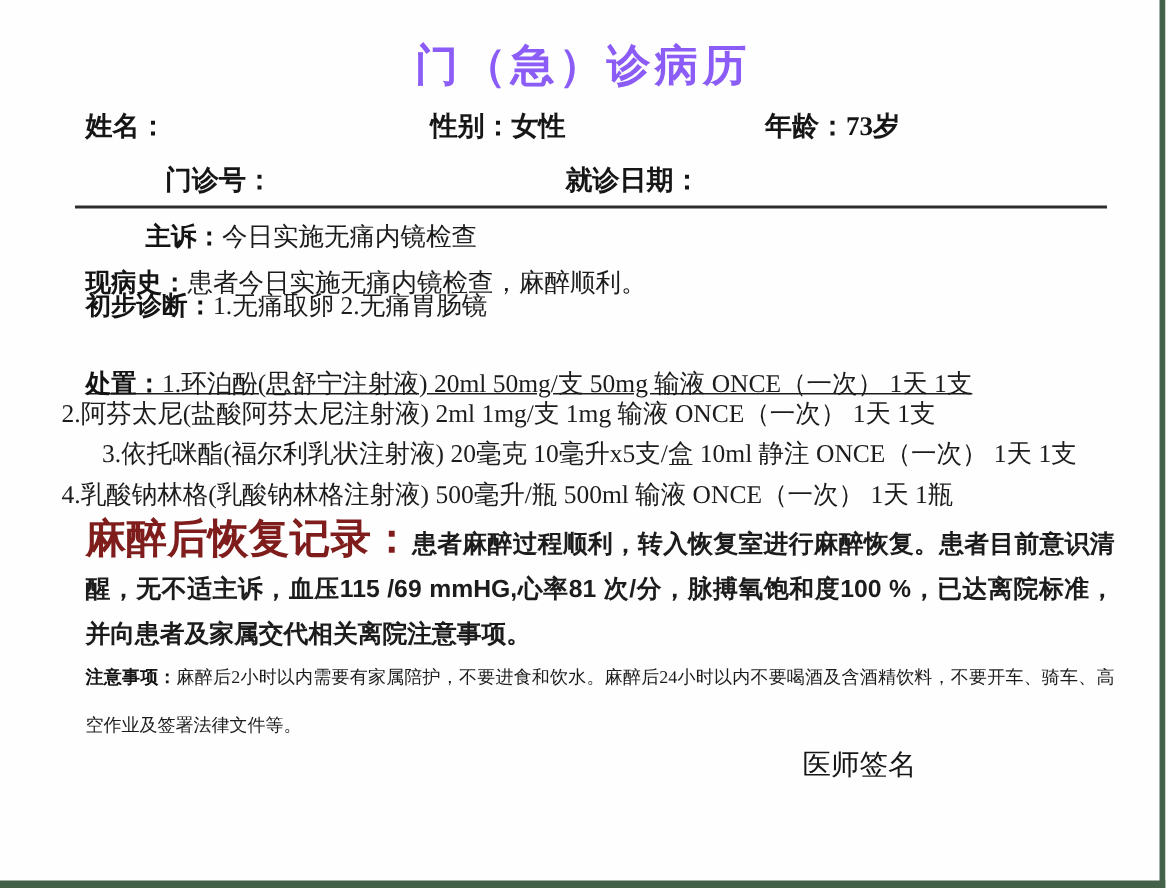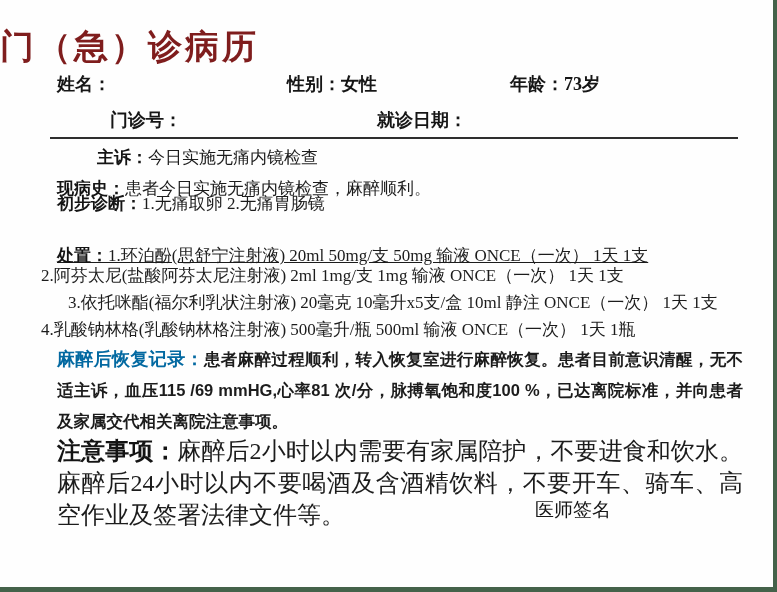--- a/index.html
+++ b/index.html
@@ -8,22 +8,22 @@
     width:777px;height:592px;
     background:#fefefe;
     font-family:"Liberation Serif","DejaVu Serif",serif;
     color:#1f1f1f;
     overflow:hidden;
   }
   .edge-right{position:absolute;top:0;right:0;width:4px;height:100%;background:#44624a;}
   .edge-bottom{position:absolute;left:0;bottom:0;width:100%;height:5px;background:#44624a;}
   .title{
     position:absolute;top:24px;left:0;width:100%;
-    font-size:34px;font-weight:bold;
-    letter-spacing:3px;color:#7f1d1d;
+    text-align:center;font-size:29px;font-weight:bold;
+    letter-spacing:3px;color:#8b5cf6;
   }
   .meta{position:absolute;font-size:18px;font-weight:bold;color:#161616;white-space:nowrap;}
   .meta .val{font-weight:bold;}
   .m-name{top:72px;left:57px;}
   .m-gender{top:72px;left:287px;}
   .m-age{top:72px;left:510px;}
   .m-opd{top:108px;left:62px;margin-left:48px;}
   .m-date{top:108px;left:377px;}
   .rule{position:absolute;top:137px;left:50px;width:688px;height:2px;background:#2e2e2e;}
   .line{
@@ -38,25 +38,25 @@
   .l-rx1{top:244px;text-decoration:underline;}
   .l-rx2{top:264px;}
   .l-rx3{top:291px;margin-left:27px;}
   .l-rx4{top:318px;}
   .para{
     position:absolute;left:57px;width:686px;
     font-size:17px;color:#1c1c1c;text-align:justify;
   }
   .p-recovery{top:344px;line-height:30px;}
   .p-recovery .big-lbl{
-    font-size:18px;font-weight:bold;color:#0369a1;
+    font-size:27px;font-weight:bold;color:#7f1d1d;
     font-family:"Liberation Sans","DejaVu Sans",sans-serif;
   }
   .p-recovery .txt{font-weight:bold;font-family:"Liberation Sans","DejaVu Sans",sans-serif;font-size:16.5px;}
-  .p-notes{top:435px;line-height:32px;font-size:24px;}
+  .p-notes{top:435px;line-height:32px;font-size:12px;}
   .p-notes .lbl{font-weight:bold;color:#141414;}
   .signature{
     position:absolute;top:497px;left:535px;
     font-size:19px;font-weight:normal;color:#161616;
   }
 </style>
 </head>
 <body>
 
 <div class="page">

